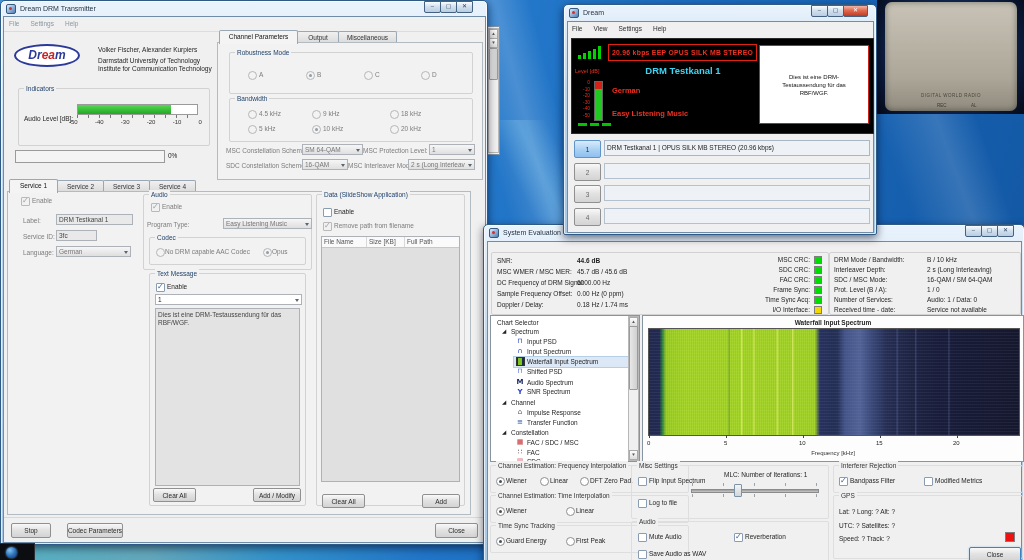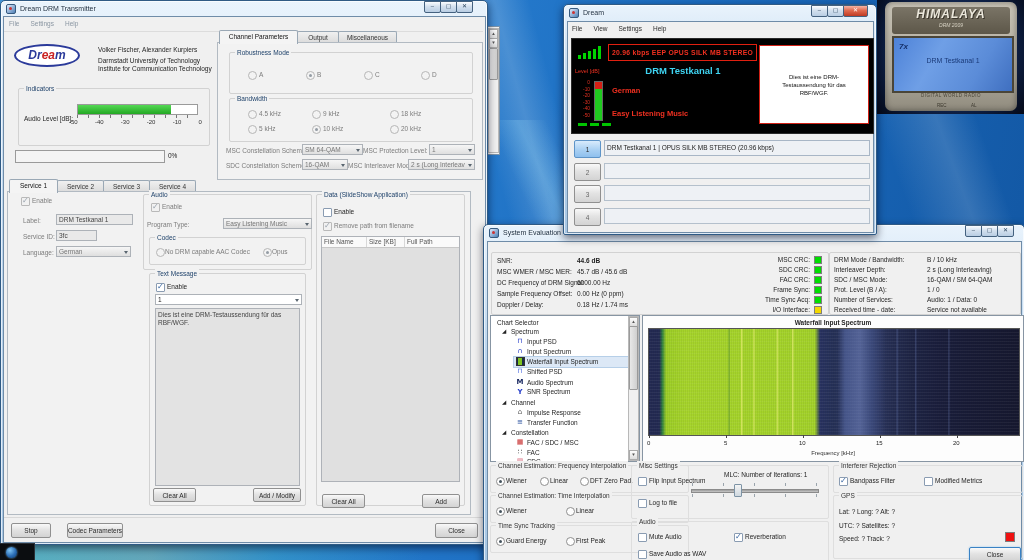--- a/index.html
+++ b/index.html
@@ -255,28 +255,20 @@
     <div class="btn" style="left:421px;top:493px;width:36px;height:12px;z-index:4;">Add</div>
 
     <div style="position:absolute;left:3px;top:516px;width:479px;height:1px;background:#d8d8d8;"></div>
     <div class="btn" style="left:10px;top:522px;width:38px;height:13px;">Stop</div>
     <div class="btn" style="left:66px;top:522px;width:54px;height:13px;">Codec Parameters</div>
     <div class="btn" style="left:434px;top:522px;width:41px;height:13px;">Close</div>
   </div>
 
   <div style="position:absolute;left:877px;top:0;width:147px;height:114px;z-index:1;background:radial-gradient(circle at 50% 45%,#1d3a6e 0%,#0c1c3e 70%,#050a18 100%);">
     <div style="position:absolute;left:8px;top:2px;width:132px;height:109px;border-radius:7px;background:linear-gradient(#c8c3b6,#aba698 70%,#8f8a7d);box-shadow:inset 0 0 6px rgba(0,0,0,.4);">
-      <div style="position:absolute;left:7px;top:5px;width:118px;height:27px;border-radius:3px;background:linear-gradient(#7a7466,#5d5749);text-align:center;">
-        <div style="font-weight:bold;font-style:italic;font-size:12px;line-height:15px;color:#ece8dc;letter-spacing:1px;text-shadow:1px 1px 0 #3a352b;">HIMALAYA</div>
-        <div style="font-style:italic;font-size:5px;color:#d8d3c4;">DRM 2009</div>
-      </div>
-      <div style="position:absolute;left:7px;top:34px;width:118px;height:53px;border:2px solid #4a4538;background:linear-gradient(120deg,#4d82d8 0%,#6f9fe6 35%,#5b8cd8 70%,#3f6fc0 100%);">
-        <span style="position:absolute;left:5px;top:4px;font-weight:bold;font-style:italic;font-size:8px;color:#15306a;">7x</span>
-        <span style="position:absolute;left:0;right:0;top:19px;text-align:center;font-size:7px;color:#1a3a78;">DRM Testkanal 1</span>
-      </div>
       <div style="position:absolute;left:0;right:0;top:91px;text-align:center;font-size:4.5px;color:#4a4538;letter-spacing:.5px;">DIGITAL WORLD RADIO</div>
       <span style="position:absolute;left:52px;top:101px;font-size:4.5px;color:#3c382e;">REC</span>
       <span style="position:absolute;left:86px;top:101px;font-size:4.5px;color:#3c382e;">AL</span>
     </div>
   </div>
 
   <div class="win" style="left:563px;top:4px;width:312px;height:229px;z-index:4;">
     <div class="titlebar">
       <span class="appicon"></span>
       <span>Dream</span>

